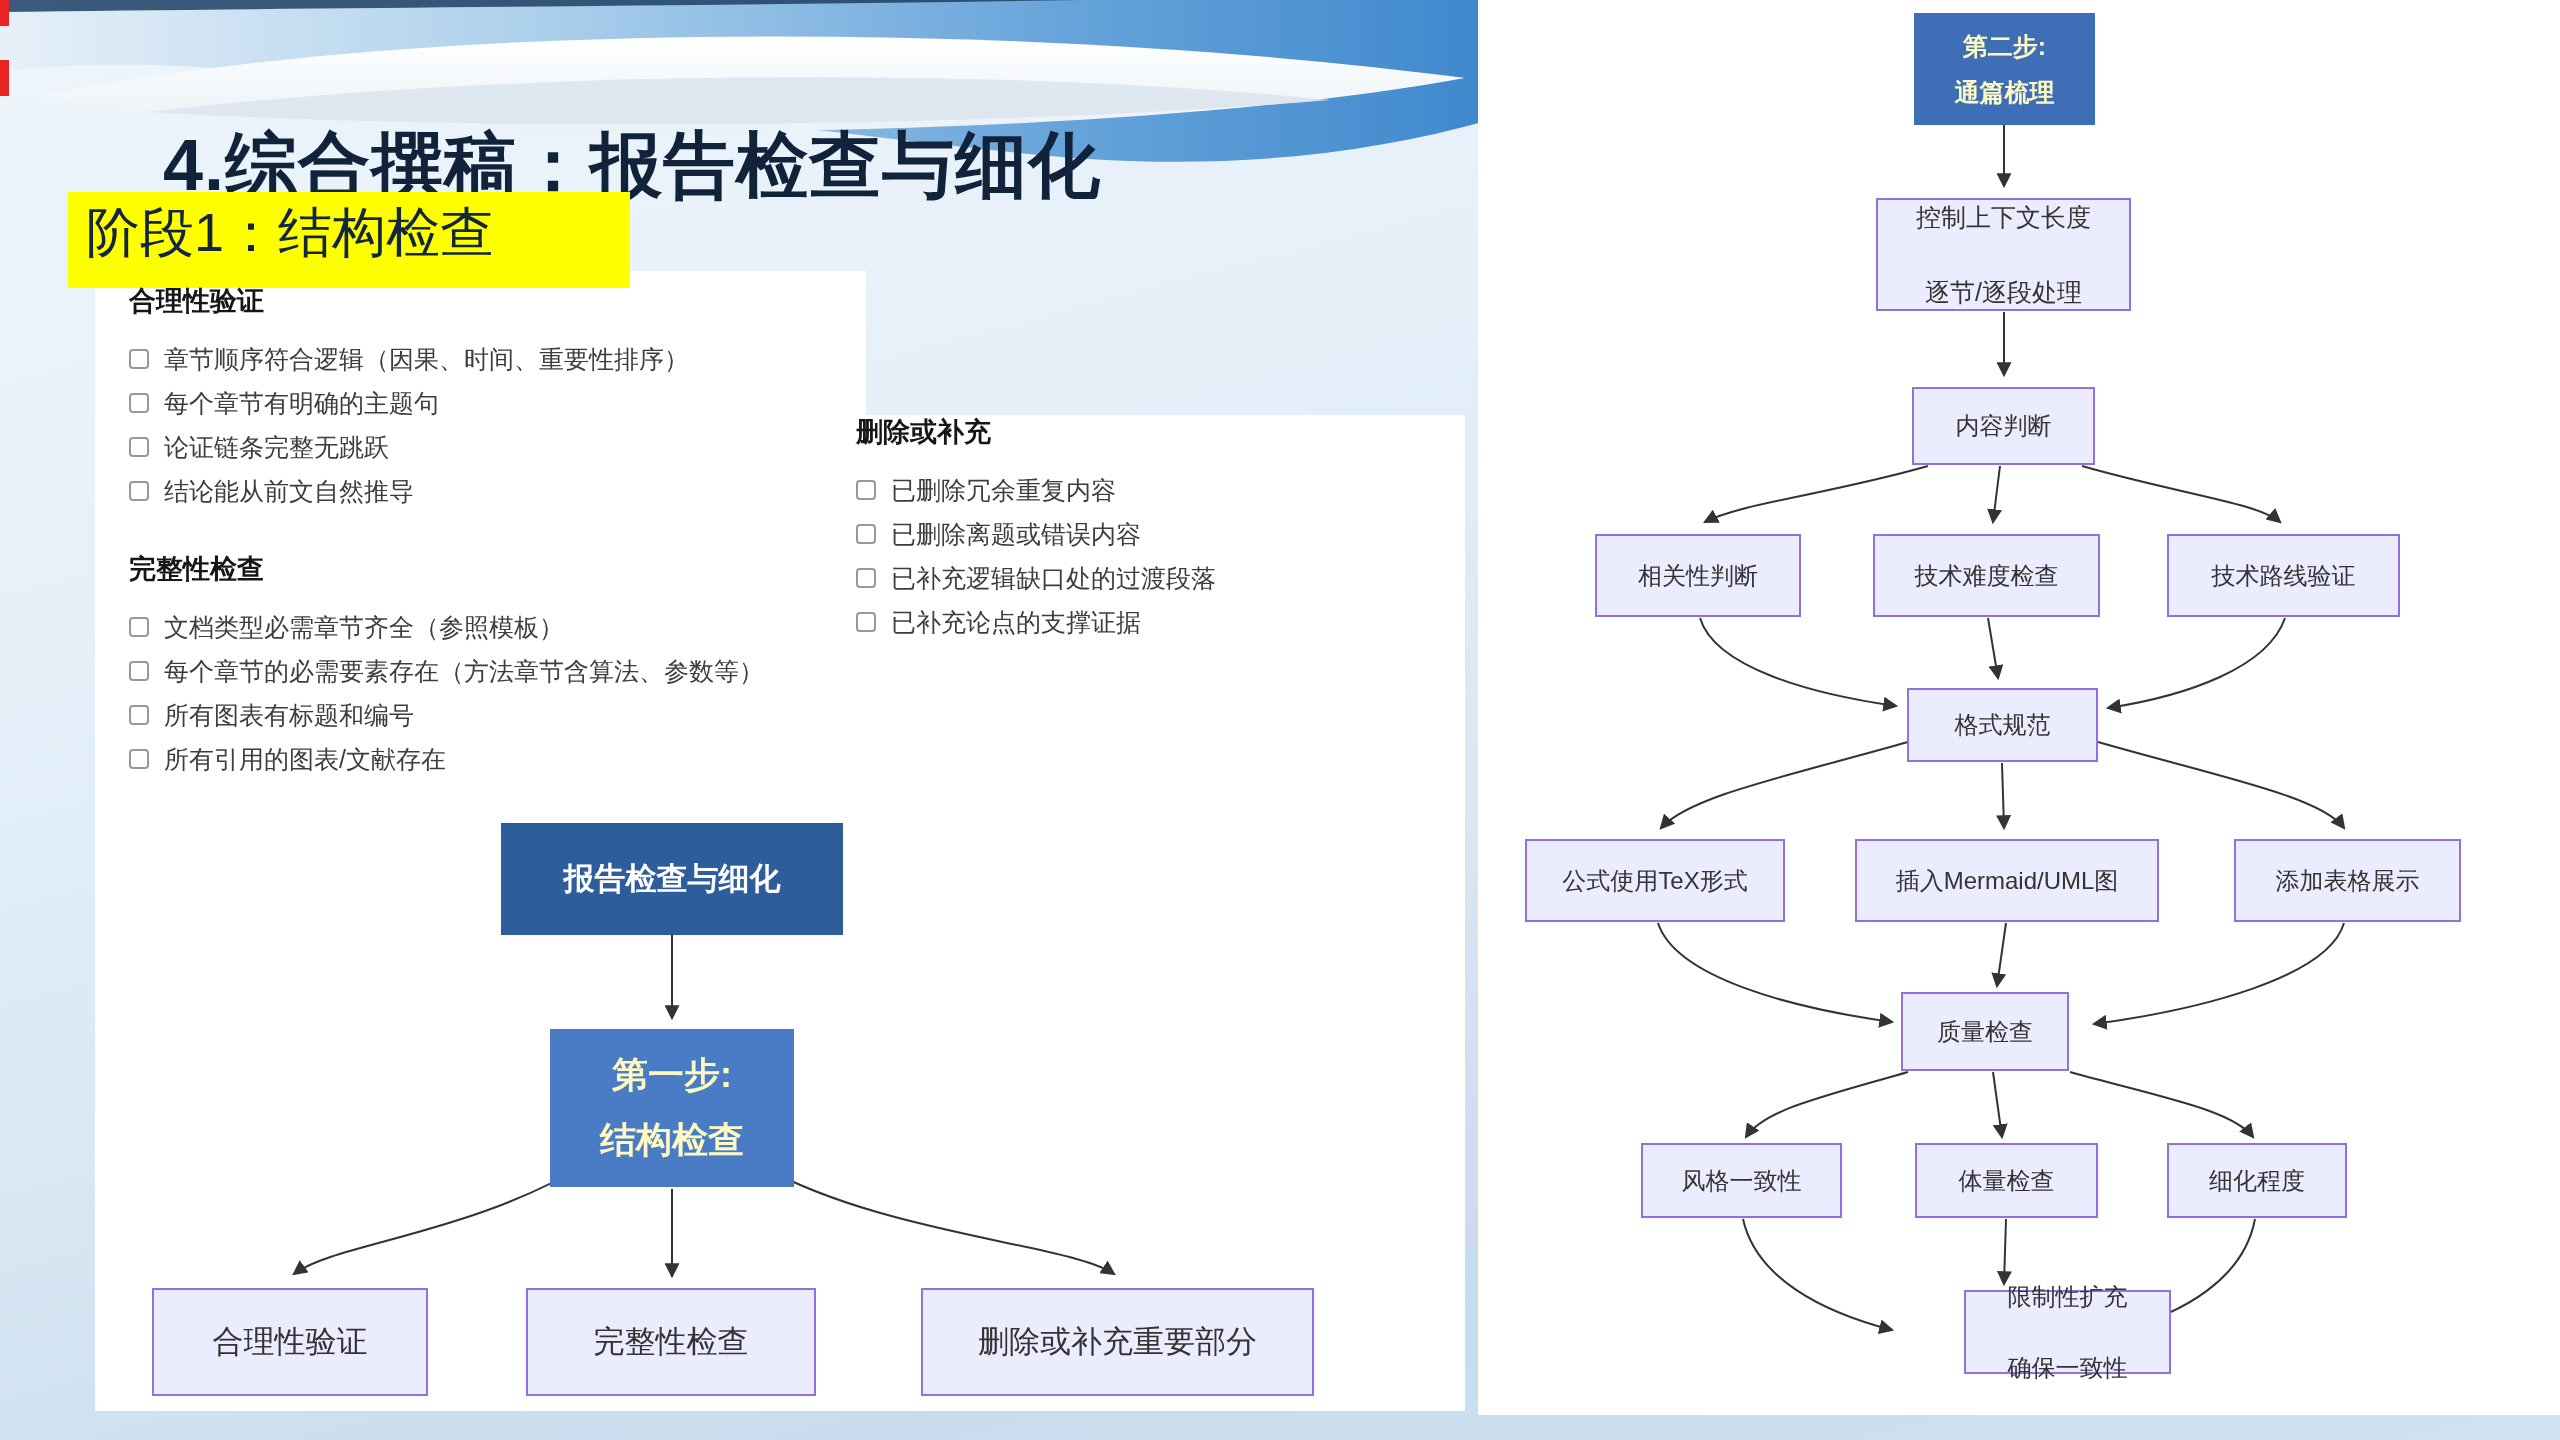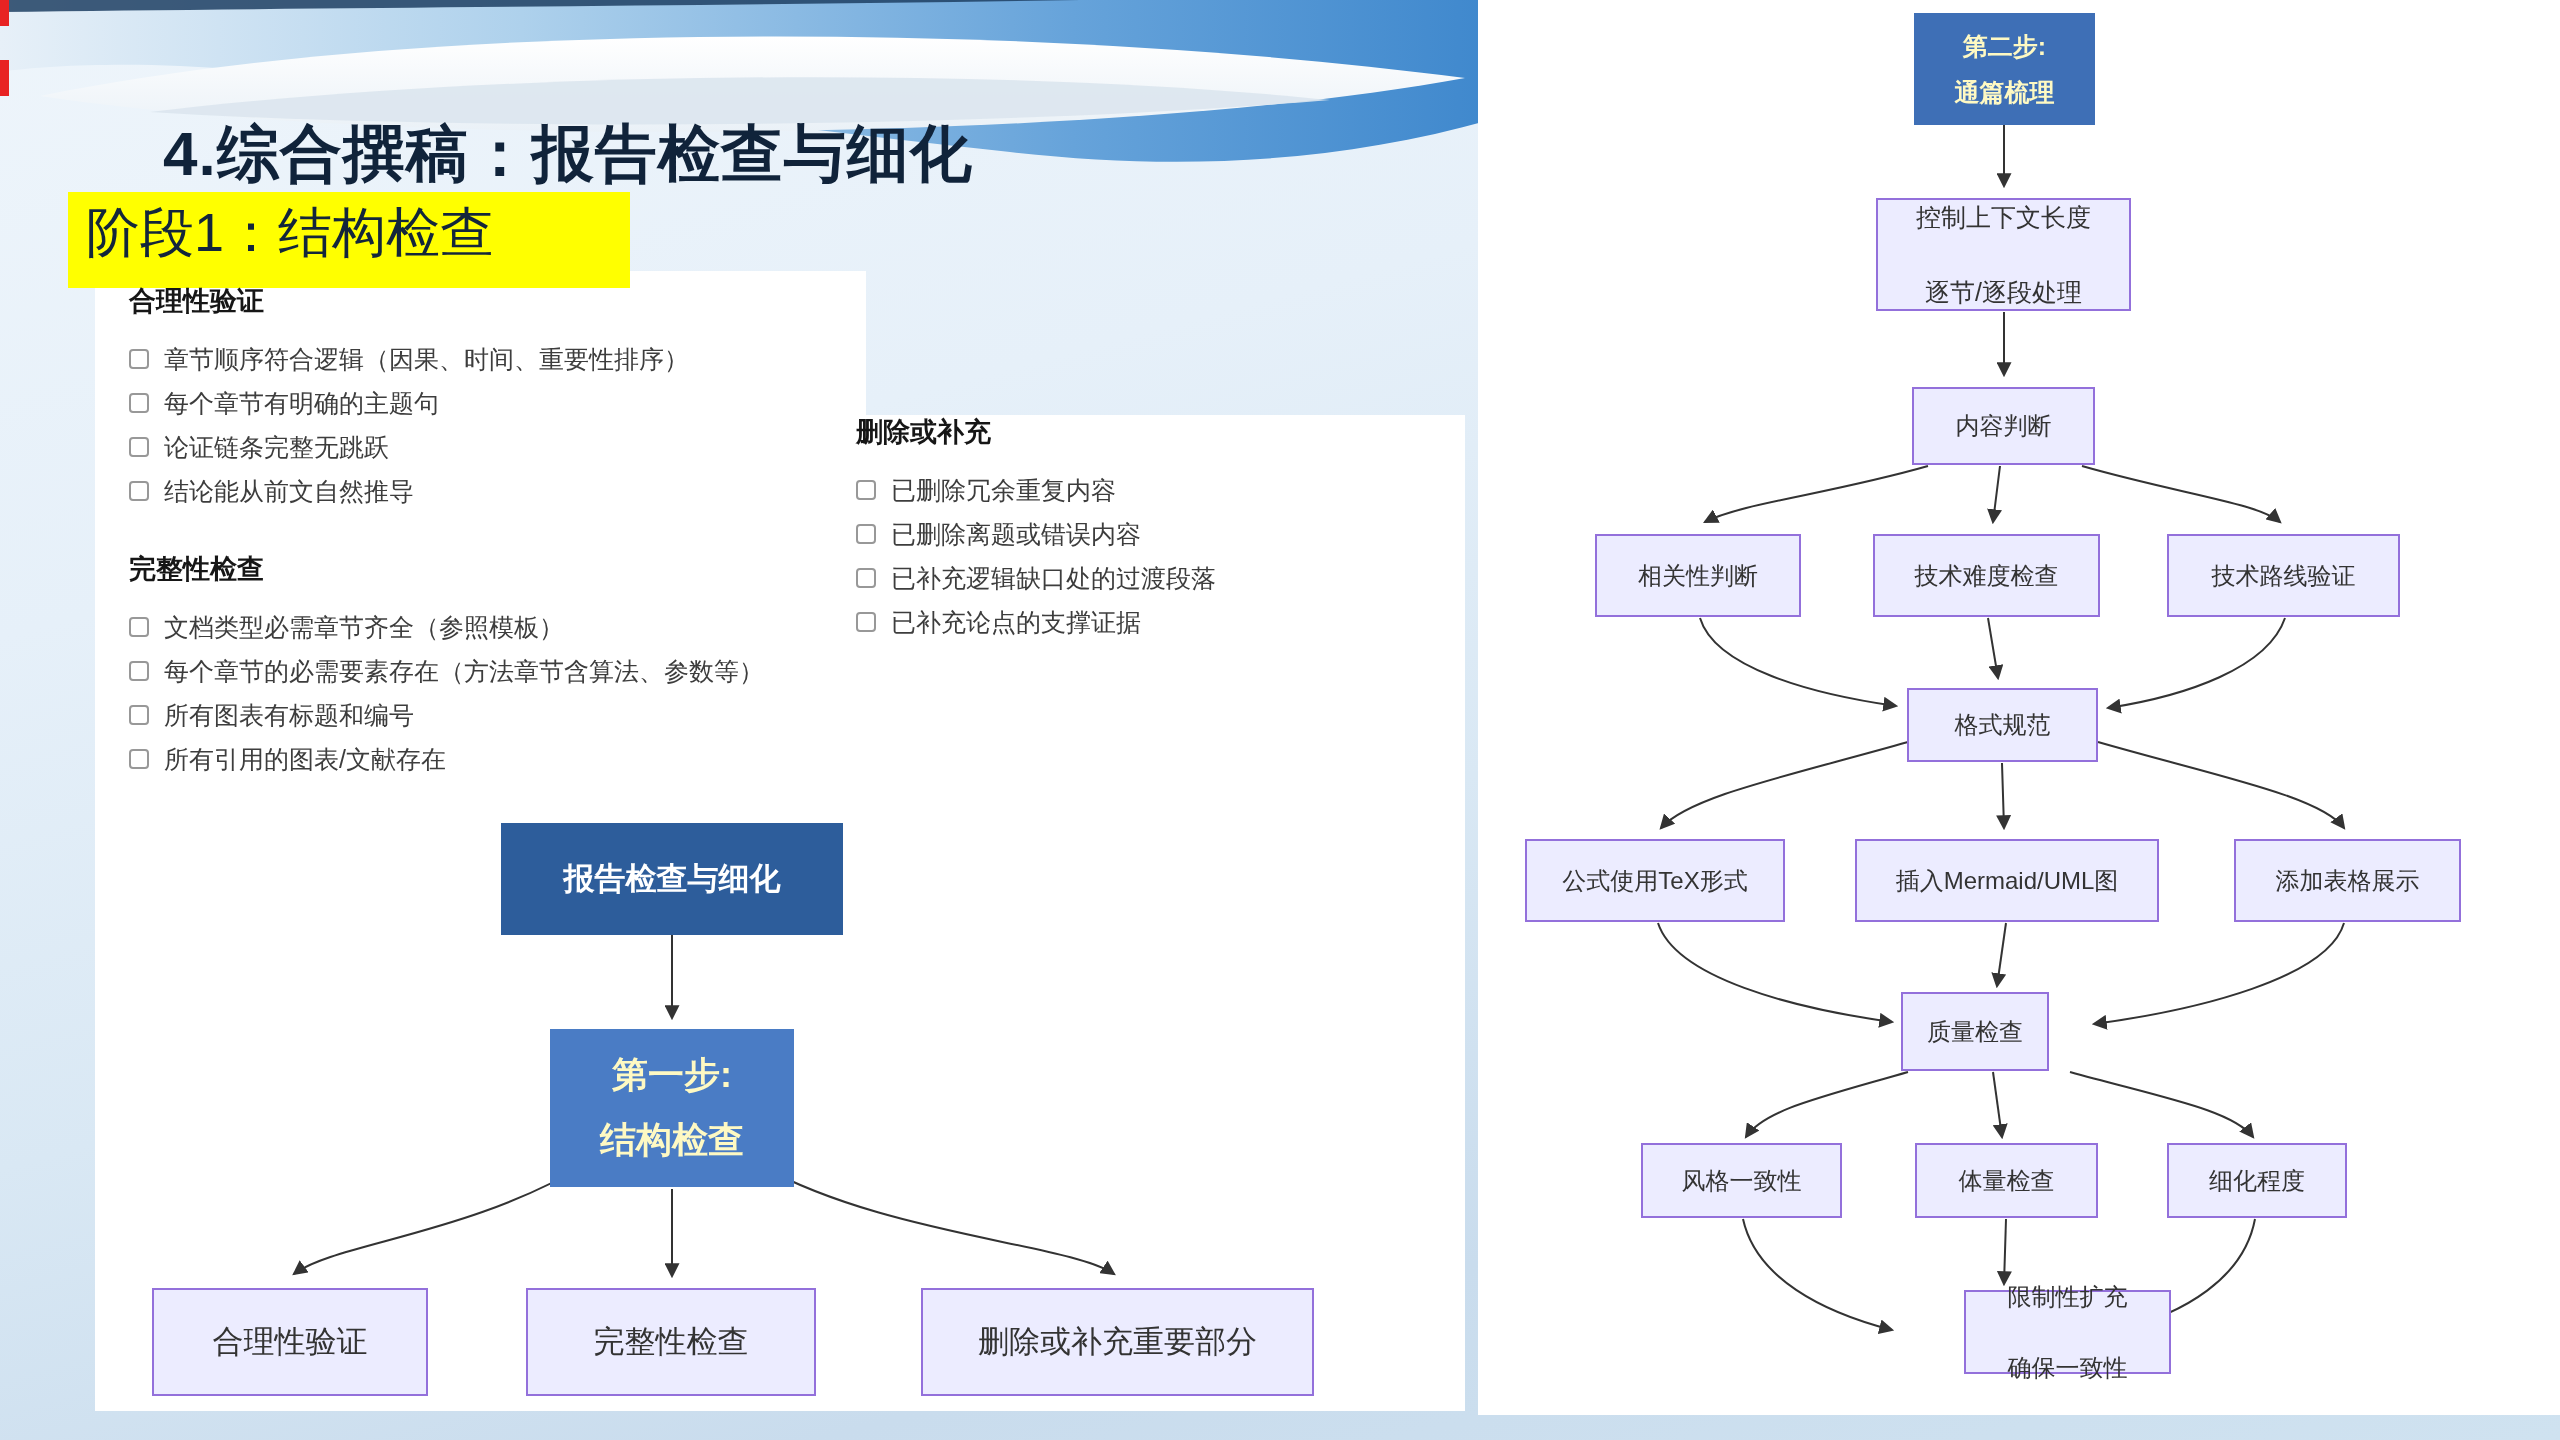--- a/index.html
+++ b/index.html
@@ -13,22 +13,22 @@
   .red-sliver{position:absolute;left:0;width:9px;background:#e82323;z-index:2;}
   .red-sliver.s1{top:0;height:26px;}
   .red-sliver.s2{top:60px;height:36px;}
   
   .panel{position:absolute;background:#ffffff;z-index:2;}
   .panel-check-top{left:95px;top:271px;width:771px;height:262px;}
   .panel-main-left{left:95px;top:415px;width:1370px;height:996px;}
   .panel-right{left:1478px;top:0;width:1082px;height:1415px;}
   
   .slide-title{
-    position:absolute;left:163px;top:112px;z-index:4;
-    font-size:62px;font-weight:700;color:#10233a;letter-spacing:1px;white-space:nowrap;
+    position:absolute;left:163px;top:118px;z-index:4;
+    font-size:72px;font-weight:700;color:#10233a;letter-spacing:1px;white-space:nowrap;
   }
   .phase-label{
     position:absolute;left:68px;top:192px;width:562px;height:96px;z-index:4;
     background:#ffff00;color:#13263b;font-size:54px;font-weight:500;
     line-height:80px;padding-left:18px;box-sizing:border-box;white-space:nowrap;
   }
   
   .check-section{position:absolute;z-index:4;}
   .check-heading{font-size:27px;font-weight:700;color:#161616;margin:0 0 18px 0;}
   .check-row{display:flex;align-items:center;gap:15px;height:44px;}
@@ -224,21 +224,21 @@
   </div>
   <div class="node node-lav fs24" style="left:1525px;top:839px;width:260px;height:83px;">
     <span>公式使用TeX形式</span>
   </div>
   <div class="node node-lav fs24" style="left:1855px;top:839px;width:304px;height:83px;">
     <span>插入Mermaid/UML图</span>
   </div>
   <div class="node node-lav fs24" style="left:2234px;top:839px;width:227px;height:83px;">
     <span>添加表格展示</span>
   </div>
-  <div class="node node-lav fs24" style="left:1901px;top:992px;width:148px;height:79px;">
+  <div class="node node-lav fs24" style="left:1901px;top:992px;width:168px;height:79px;">
     <span>质量检查</span>
   </div>
   <div class="node node-lav fs24" style="left:1641px;top:1143px;width:201px;height:75px;">
     <span>风格一致性</span>
   </div>
   <div class="node node-lav fs24" style="left:1915px;top:1143px;width:183px;height:75px;">
     <span>体量检查</span>
   </div>
   <div class="node node-lav fs24" style="left:2167px;top:1143px;width:180px;height:75px;">
     <span>细化程度</span>

